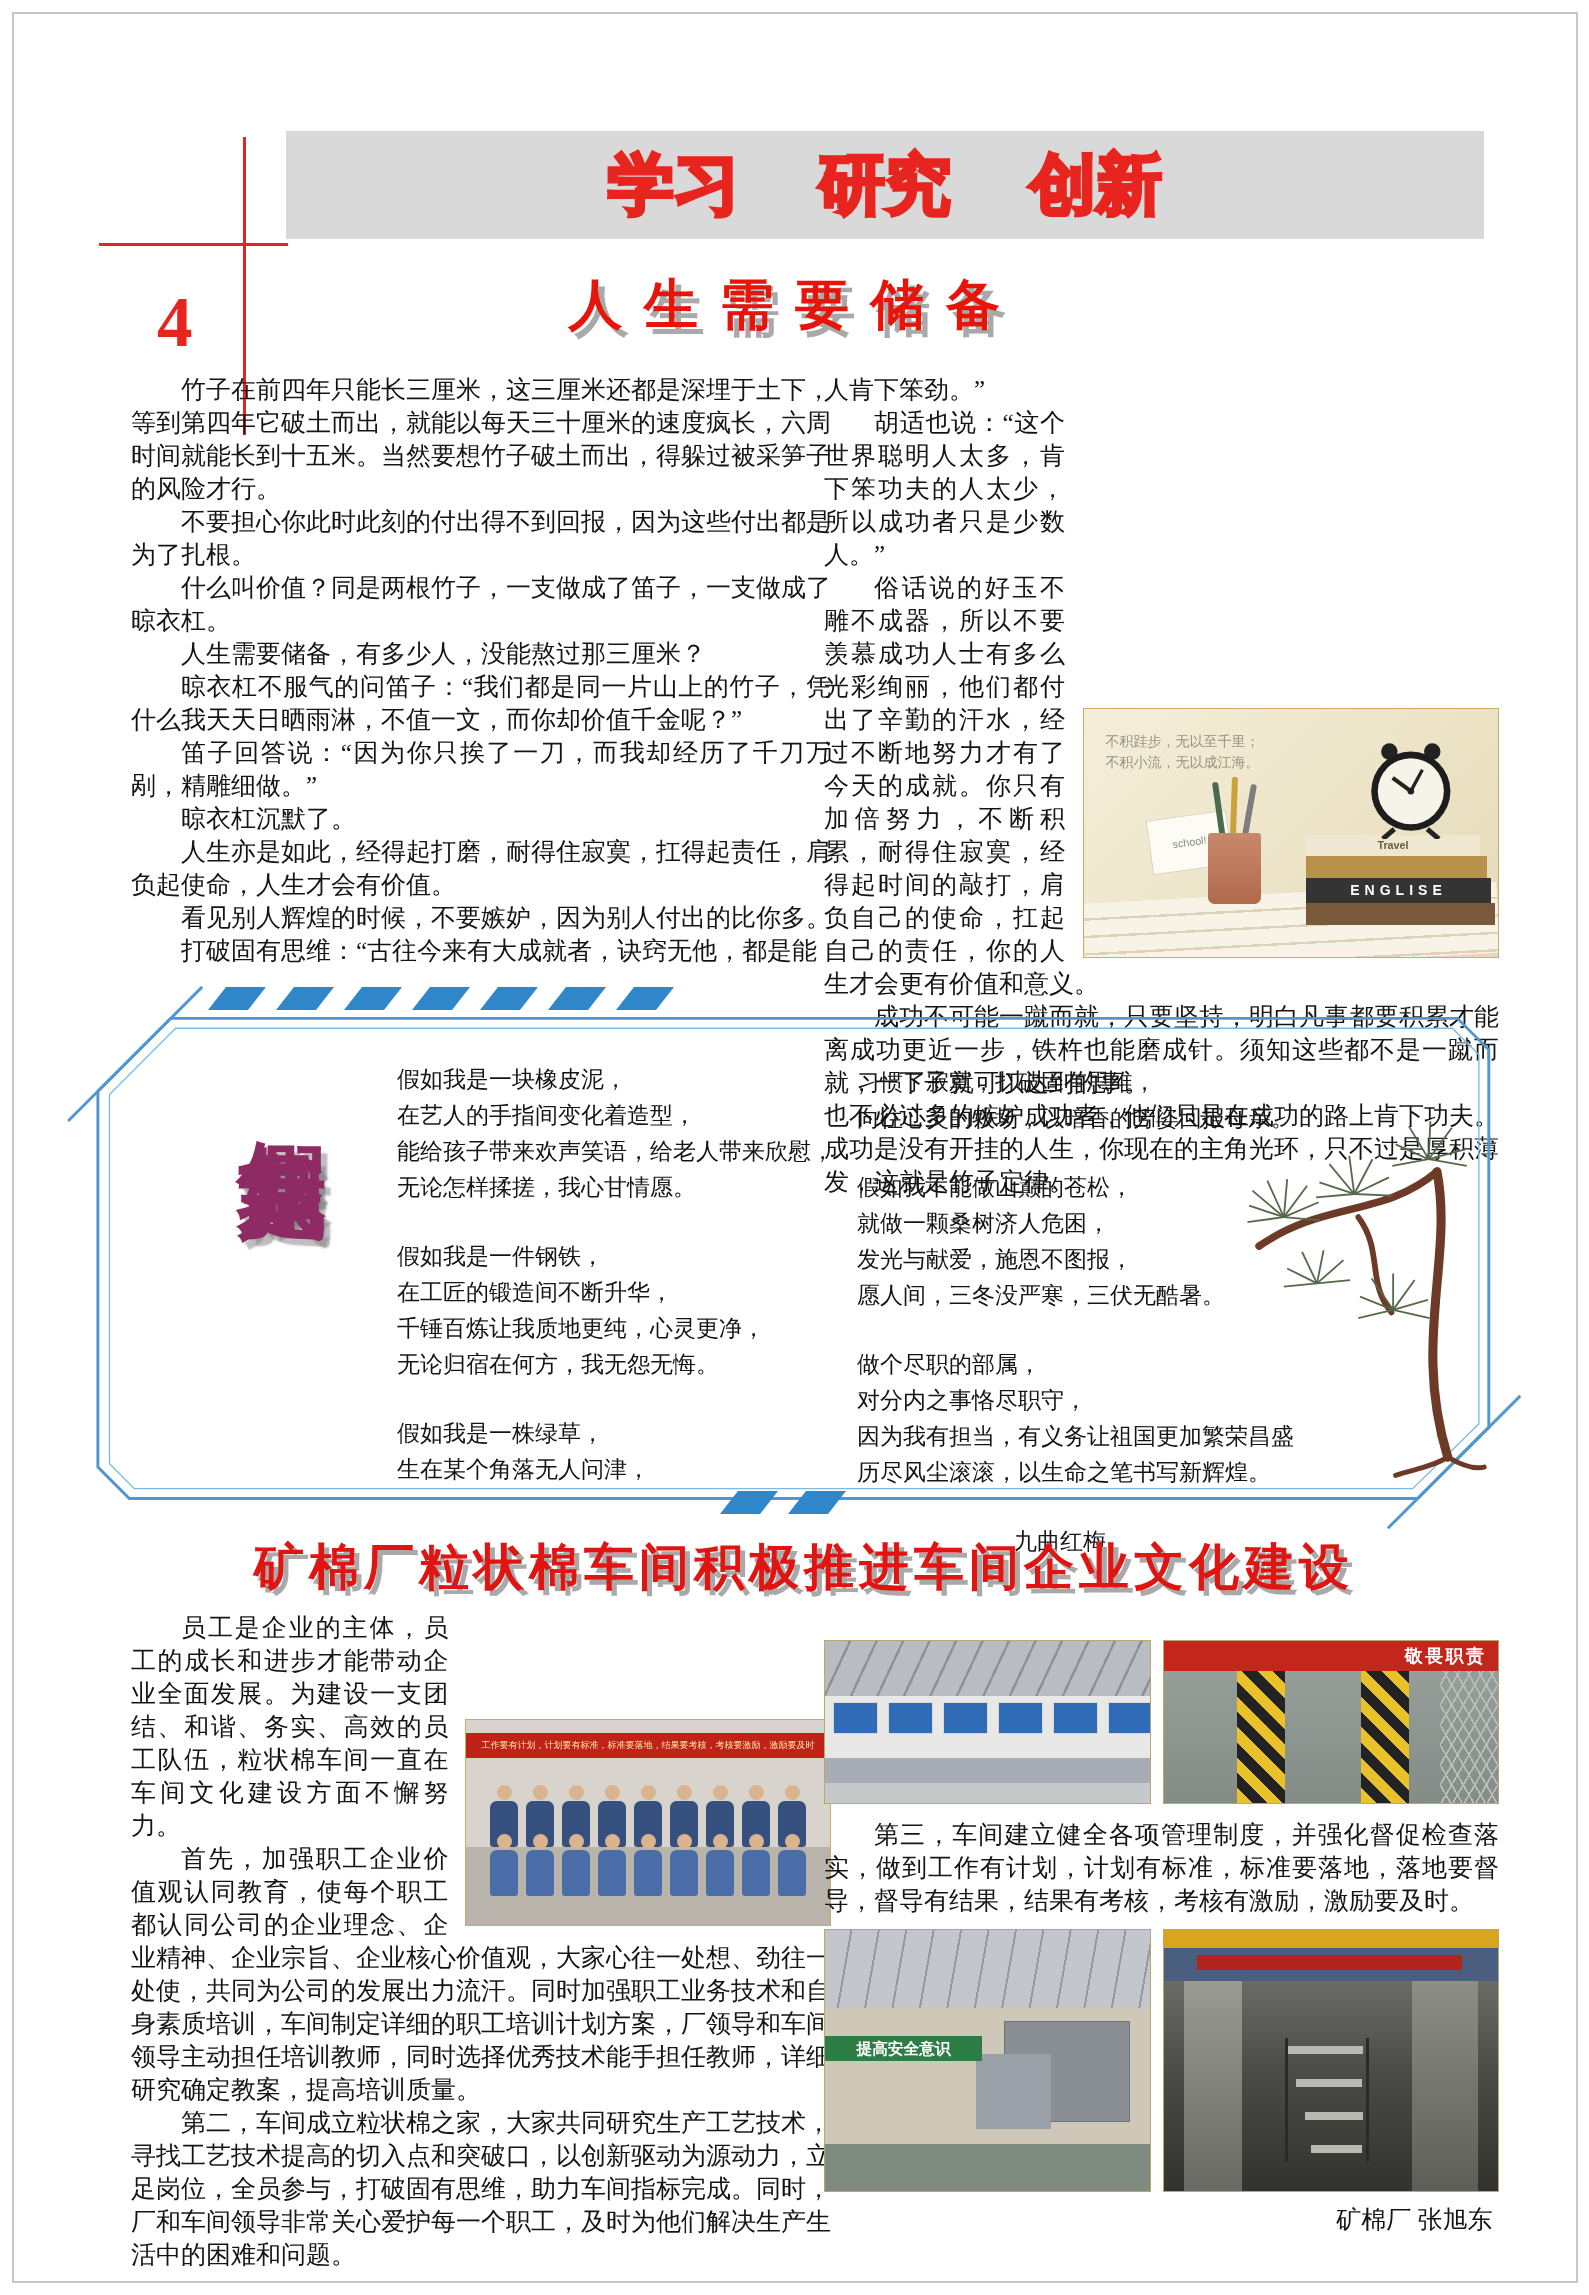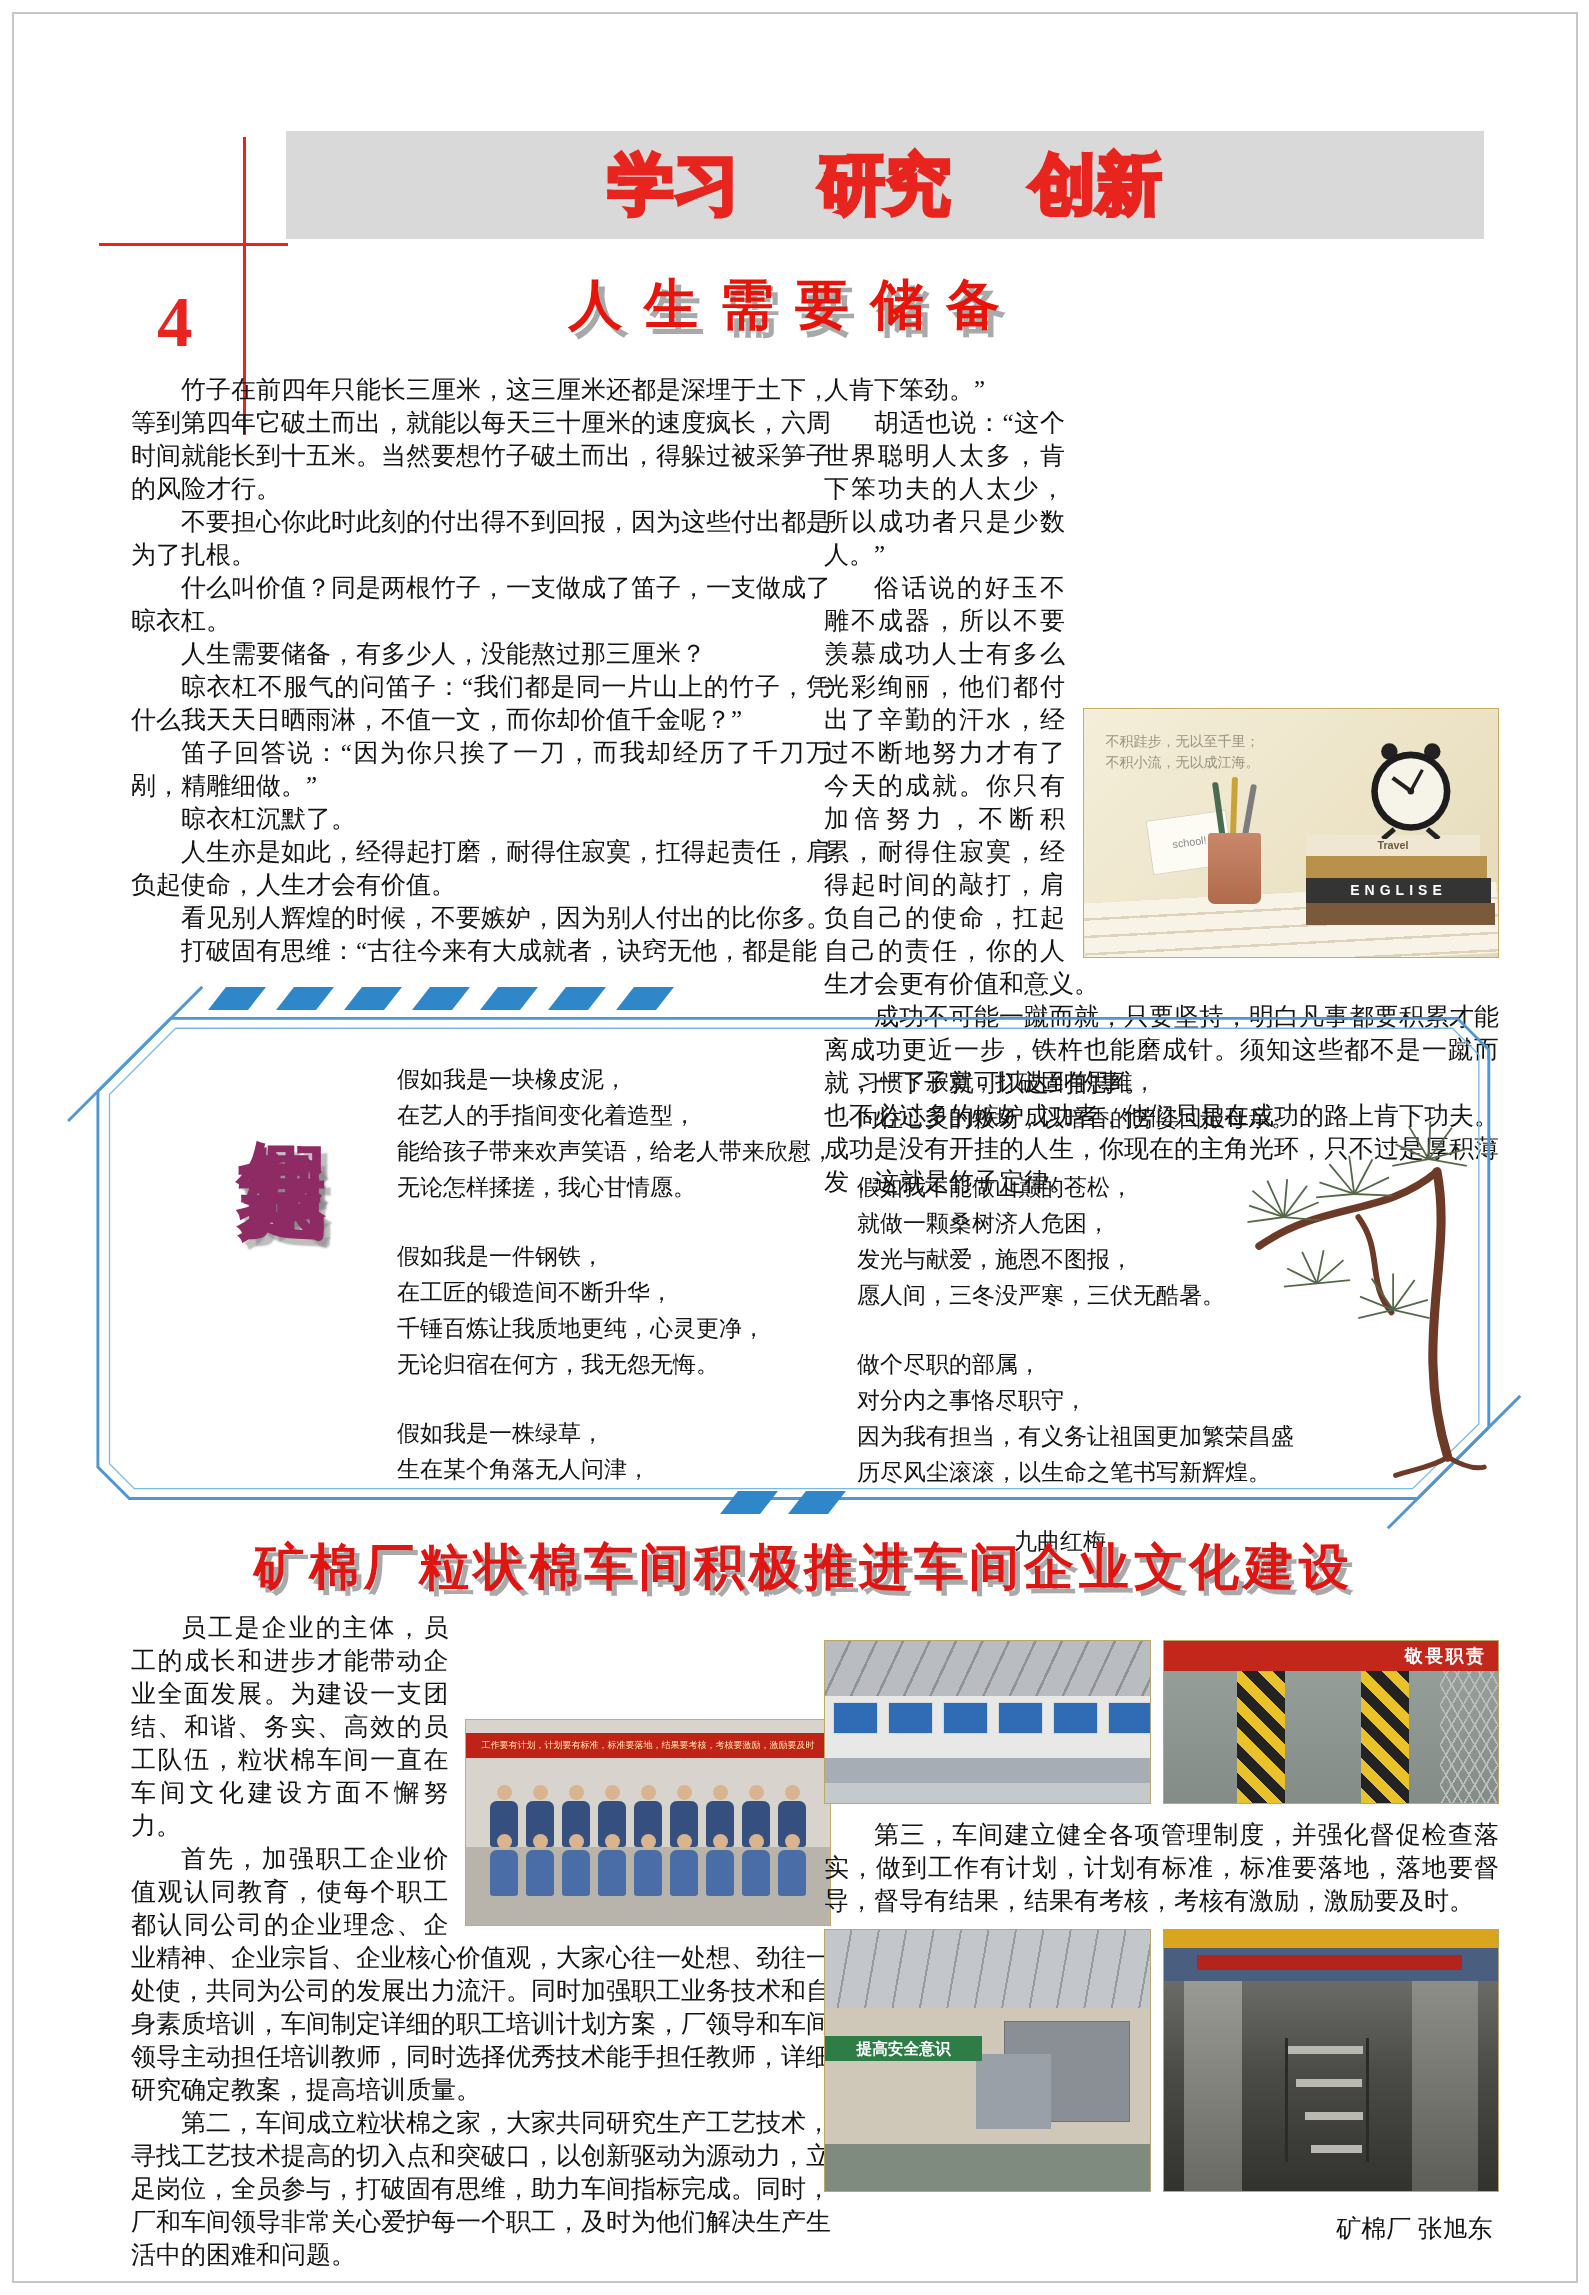--- a/index.html
+++ b/index.html
@@ -124,21 +124,21 @@
                font-size:15.7px;line-height:25px;text-align:center;font-family:"Liberation Sans",sans-serif;font-weight:bold;}
   .phD{width:335px;height:261px;background:linear-gradient(#6a6a66 0 20%,#4a4a46 55%,#32322e 100%);}
   .phD .beam{position:absolute;left:0;top:0;width:100%;height:18px;background:#d9a51f;}
   .phD .machband{position:absolute;left:0;top:18px;width:100%;height:33px;background:#4a5e80;}
   .phD .redband{position:absolute;left:33px;top:25px;width:265px;height:15px;background:#b3241c;}
   .phD .wallL{position:absolute;left:20px;top:51px;width:58px;bottom:0;background:linear-gradient(#9a9a94,#6a6a64);}
   .phD .wallR{position:absolute;right:20px;top:51px;width:66px;bottom:0;background:linear-gradient(#8e8e88,#5e5e58);}
   .phD .step{position:absolute;background:#b9b9b2;height:8.3px;}
   .phD .rail{position:absolute;width:3.3px;background:#2a2a26;}
 
-  .byline{text-align:right;padding-right:6.6px;margin-top:20px;font-size:25px;}
+  .byline{text-align:right;padding-right:6.6px;margin-top:11px;font-size:25px;}
 </style>
 </head>
 <body>
 
 <div class="page">
   <div class="frame"></div>
 
   <div class="crop-h"></div>
   <div class="crop-v"></div>
   <div class="pageno">4</div>

